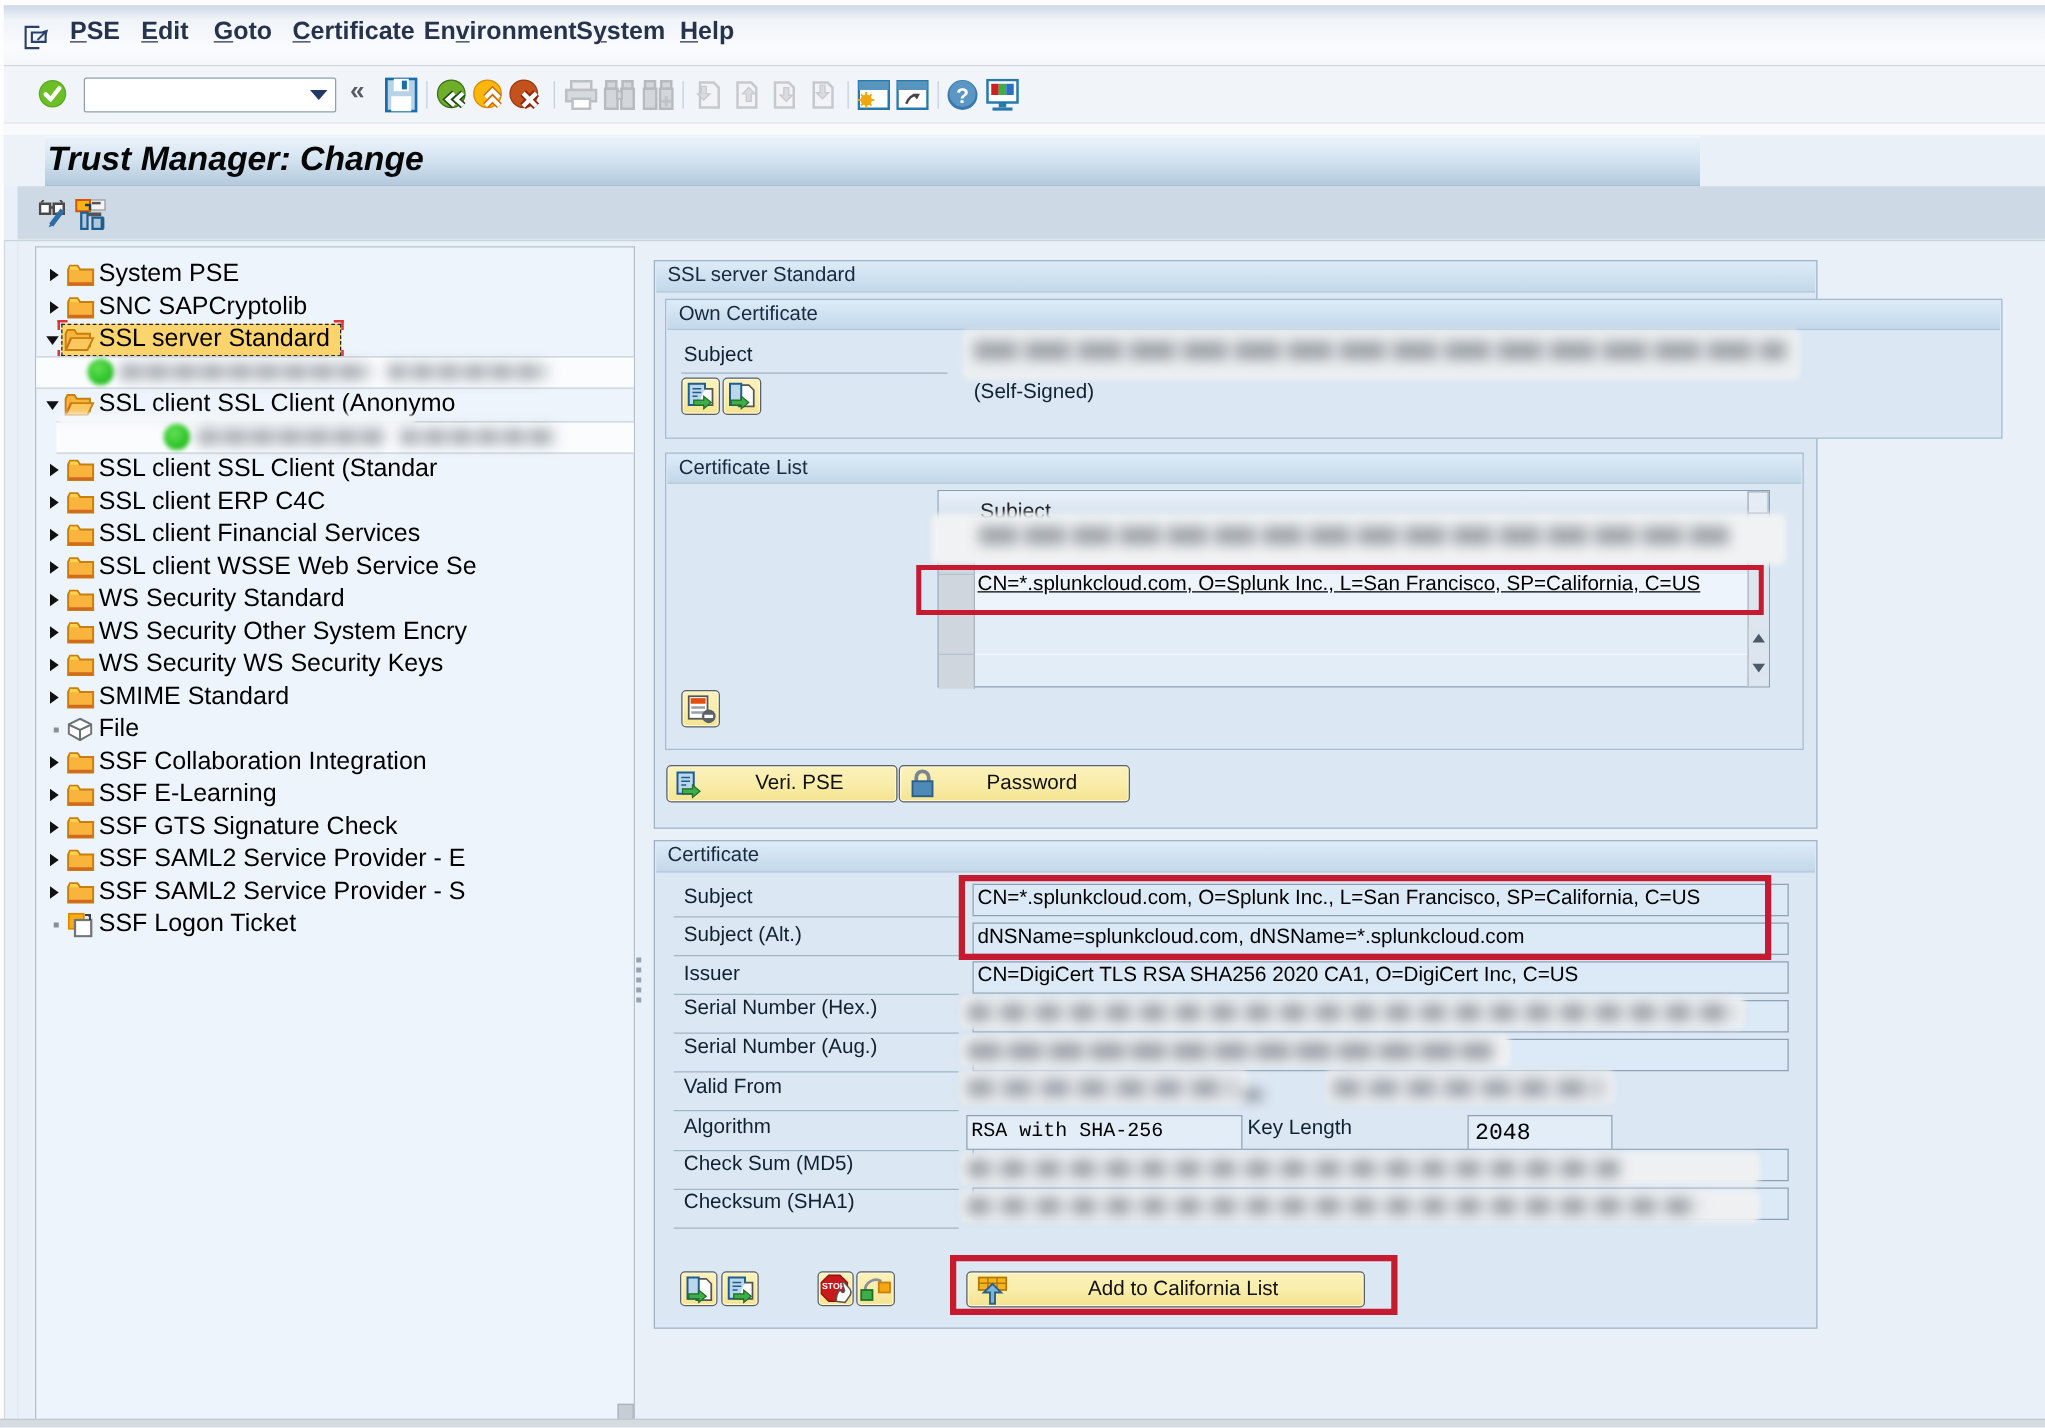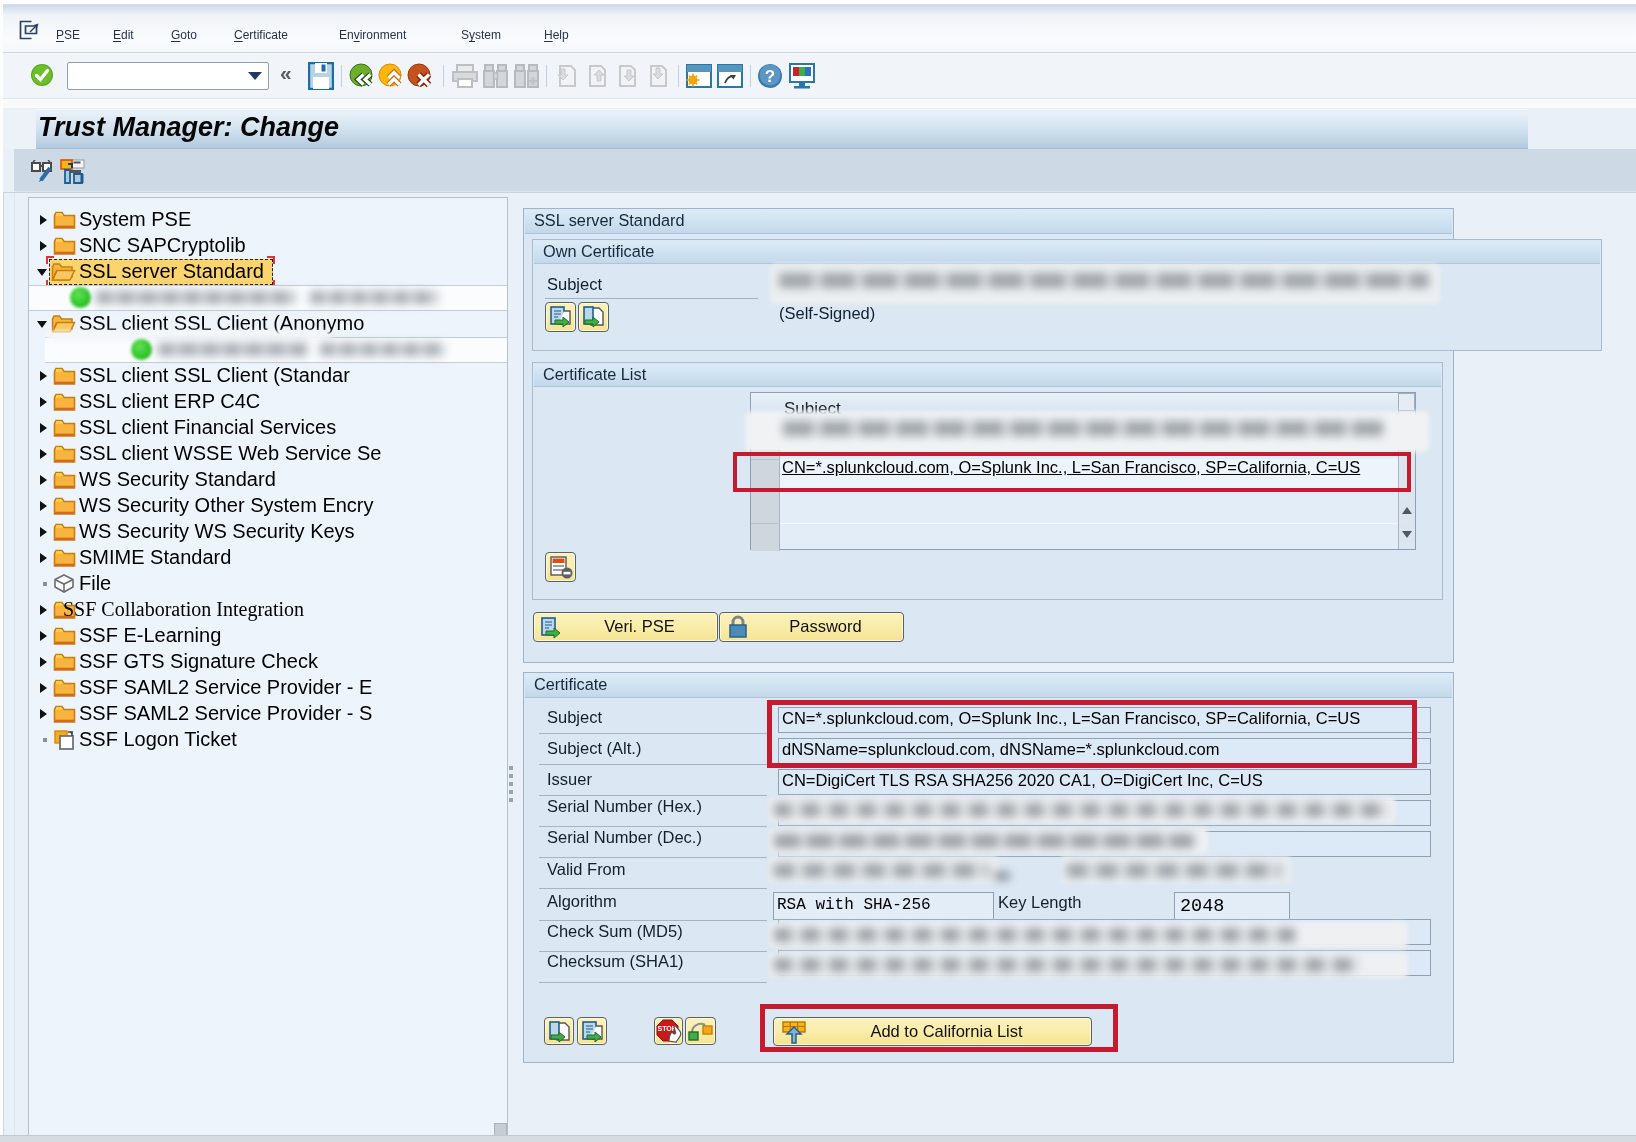--- a/index.html
+++ b/index.html
@@ -1,19 +1,19 @@
 <!DOCTYPE html>
 <html><head>
 <meta charset="utf-8">
 <style>
 * { margin:0; padding:0; box-sizing:border-box; }
 html,body { width:1636px; height:1142px; }
 body { position:relative; font-family:"Liberation Sans", sans-serif; background:#e9f0f7; overflow:hidden; }
 .abs { position:absolute; }
-.mitem { position:absolute; top:28px; font-size:12px; color:#26334d; white-space:nowrap; }
+.mitem { position:absolute; top:14px; font-size:20px; color:#26334d; white-space:nowrap;font-weight:bold; }
 .mitem u { text-decoration-thickness:1px; text-underline-offset:2px; }
 .sep { position:absolute; top:12px; width:1px; height:22px; background:#bdd2e2; }
 .gbox { position:absolute; background:#dbe7f3; border:1px solid #9db4ca; }
 .ghead { position:absolute; left:1px; top:1px; right:1px; height:24px; background:linear-gradient(180deg,#dcebf7,#c3d8ea); border-bottom:1px solid #aec4d8; }
 .ghead span { position:absolute; left:9px; top:1px; font-size:16.3px; color:#16293e; }
 .lbl { position:absolute; font-size:16.5px; color:#10212f; white-space:nowrap; }
 .fld { position:absolute; background:#dce9f6; border:1px solid #8fa1b1; }
 .fldtx { position:absolute; font-size:16.5px; color:#000; white-space:nowrap; }
 .ybtn { position:absolute; background:linear-gradient(180deg,#fbf2bc 0%,#f9edaa 50%,#f5e390 100%); border:1px solid #5c6165; border-radius:4px; box-shadow:inset 0 0 0 1px rgba(253,248,215,.9); }
 .ybtn .btx { position:absolute; left:28px; width:calc(100% - 28px); text-align:center; top:4px; font-size:16.5px; color:#111; }
@@ -165,21 +165,21 @@
     <rect x="5" y="4" width="6" height="9" fill="#cc2222"></rect>
     <rect x="11" y="4" width="6" height="9" fill="#3fae49"></rect>
     <rect x="17" y="4" width="6" height="9" fill="#2f6fc2"></rect>
     <rect x="11" y="19" width="6" height="4" fill="#2779ab"></rect>
     <rect x="6" y="23" width="16" height="2.5" fill="#2779ab"></rect>
   </svg>
 </div>
 
 <div class="abs" style="left:0;top:99px;width:1636px;height:9px;background:#f8fafc;"></div>
 
-<div class="abs" style="left:36px;top:109px;width:1492px;height:40px;background:linear-gradient(180deg,#eaf2f9 0%,#d8e6f2 40%,#b3cadd 100%);border-top:1px solid #f4f8fb;border-bottom:1px solid #a6bed2;">
+<div class="abs" style="left:36px;top:109px;width:1324px;height:40px;background:linear-gradient(180deg,#eaf2f9 0%,#d8e6f2 40%,#b3cadd 100%);border-top:1px solid #f4f8fb;border-bottom:1px solid #a6bed2;">
   <span style="position:absolute;left:2px;top:2px;font-size:27px;font-weight:bold;font-style:italic;color:#060606;">Trust Manager: Change</span>
 </div>
 <div class="abs" style="left:0;top:109px;width:36px;height:40px;background:#edf2f8;"></div>
 
 <div class="abs" style="left:14px;top:149px;width:1622px;height:43px;background:#cdd9e4;border-bottom:1px solid #dde6ee;">
 
   <svg class="abs" style="left:17px;top:11px;" width="24" height="23" viewBox="0 0 24 23">
     <g stroke="#4a4a4a" stroke-width="2" fill="#fff">
       <rect x="1" y="3" width="8" height="8"></rect>
       <rect x="12" y="3" width="8" height="8"></rect>
@@ -341,21 +341,21 @@
         </svg>
 <div class="ttext" style="left:50px;">File</div>
 </div>
 <div class="trow" style="top:399px;">
 <div class="arr-r" style="left:11px;"></div>
 <svg class="abs" style="left:24px;top:4px;" width="23" height="19" viewBox="0 0 23 19">
           <path d="M1.5 4.5 L1.5 17 L21.5 17 L21.5 4.5 L11 4.5 L9 1.5 L3 1.5 Z" fill="#f9b43d" stroke="#c87f10" stroke-width="1.6"></path>
           <path d="M2 15.8 H21" stroke="#d2691e" stroke-width="2.2"></path>
           <path d="M3 2.2 h5.5 l1.8 2.6 h-7.3 z" fill="#fcd34d"></path>
         </svg>
-<div class="ttext" style="left:34px;font-family:Liberation Serif, serif;">SSF Collaboration Integration</div>
+<div class="ttext" style="left:50px;">SSF Collaboration Integration</div>
 </div>
 <div class="trow" style="top:425px;">
 <div class="arr-r" style="left:11px;"></div>
 <svg class="abs" style="left:24px;top:4px;" width="23" height="19" viewBox="0 0 23 19">
           <path d="M1.5 4.5 L1.5 17 L21.5 17 L21.5 4.5 L11 4.5 L9 1.5 L3 1.5 Z" fill="#f9b43d" stroke="#c87f10" stroke-width="1.6"></path>
           <path d="M2 15.8 H21" stroke="#d2691e" stroke-width="2.2"></path>
           <path d="M3 2.2 h5.5 l1.8 2.6 h-7.3 z" fill="#fcd34d"></path>
         </svg>
 <div class="ttext" style="left:50px;">SSF E-Learning</div>
 </div>
@@ -491,21 +491,21 @@
   </div>
 
   <div class="gbox" id="certbox" style="left:523px;top:479px;width:931px;height:391px;">
 <div class="ghead">
         <span>Certificate</span>
       </div>
 <div class="lbl" style="left:23px;top:35px;">Subject</div>
 <div class="lbl" style="left:23px;top:66px;">Subject (Alt.)</div>
 <div class="lbl" style="left:23px;top:97px;">Issuer</div>
 <div class="lbl" style="left:23px;top:124px;">Serial Number (Hex.)</div>
-<div class="lbl" style="left:23px;top:155px;">Serial Number (Dec.)</div>
+<div class="lbl" style="left:23px;top:155px;">Serial Number (Aug.)</div>
 <div class="lbl" style="left:23px;top:187px;">Valid From</div>
 <div class="lbl" style="left:23px;top:219px;">Algorithm</div>
 <div class="lbl" style="left:23px;top:249px;">Check Sum (MD5)</div>
 <div class="lbl" style="left:23px;top:279px;">Checksum (SHA1)</div>
 <div class="rowline" style="left:15px;top:60px;width:228px;background:#a3b5c6;"></div>
 <div class="rowline" style="left:15px;top:91px;width:228px;background:#a3b5c6;"></div>
 <div class="rowline" style="left:15px;top:122px;width:228px;background:#a3b5c6;"></div>
 <div class="rowline" style="left:15px;top:153px;width:228px;background:#a3b5c6;"></div>
 <div class="rowline" style="left:15px;top:184px;width:228px;background:#a3b5c6;"></div>
 <div class="rowline" style="left:15px;top:215px;width:228px;background:#a3b5c6;"></div>

